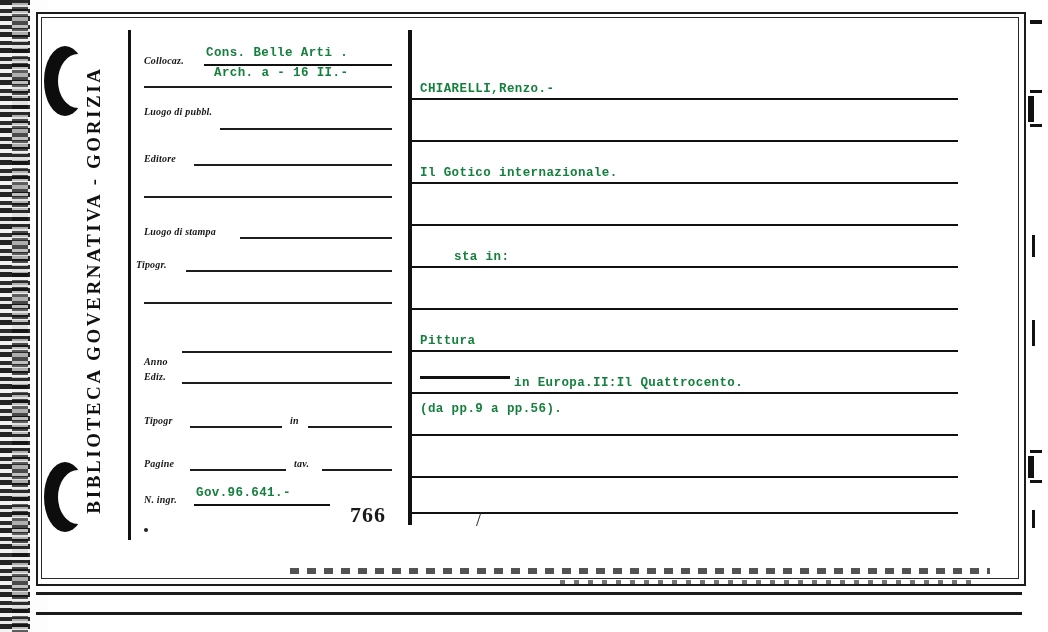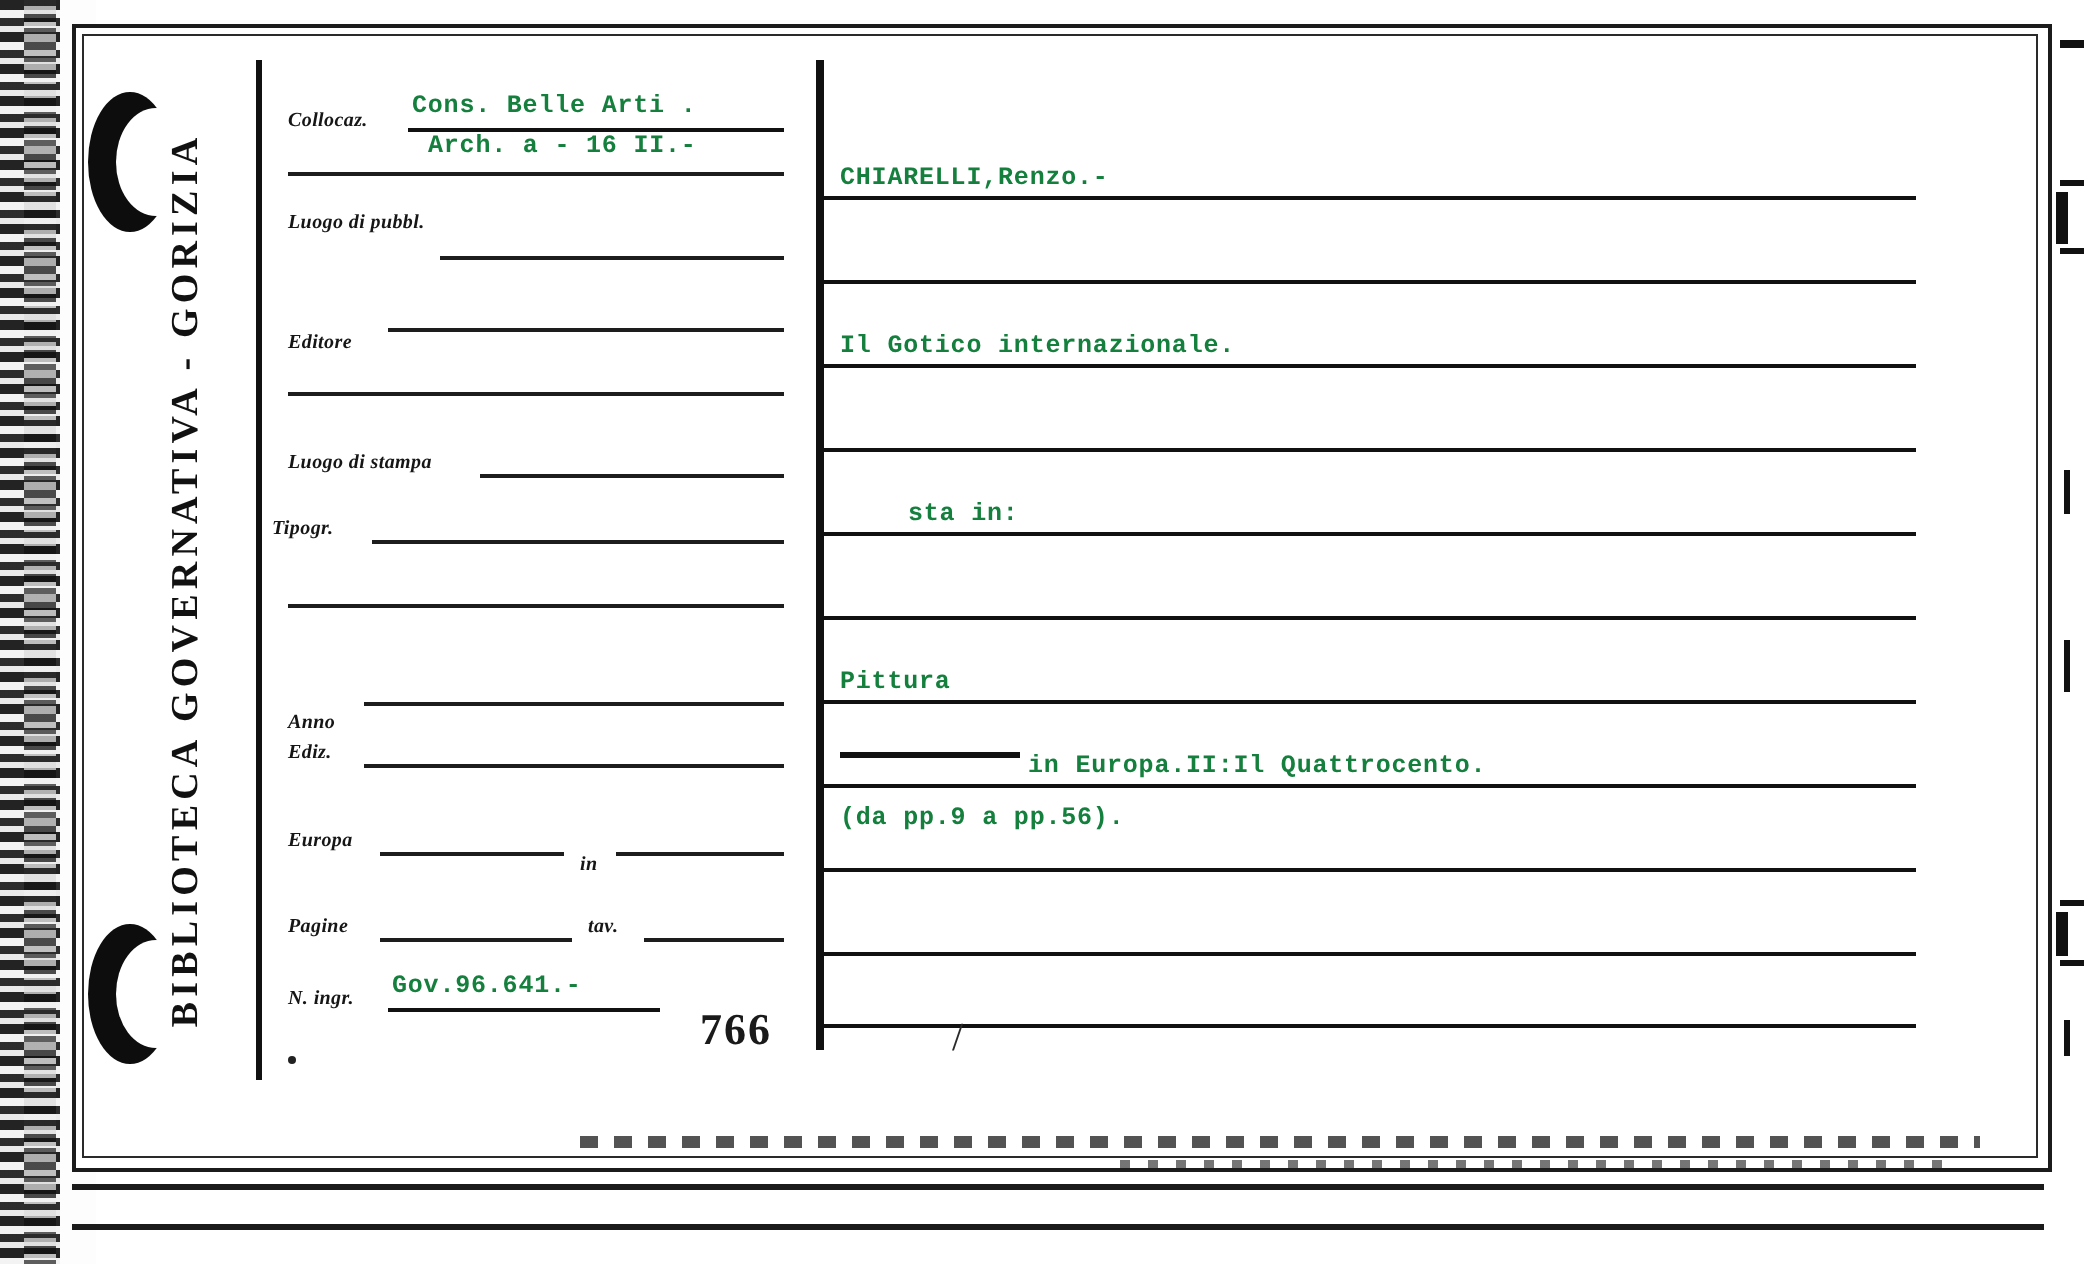--- a/index.html
+++ b/index.html
@@ -292,40 +292,40 @@
 
     <div class="flabel" style="left:16px; top:25px;">Collocaz.</div>
     <div class="typed" style="left:78px; top:16px;">Cons. Belle Arti .</div>
     <div class="underline-strong" style="left:76px; top:34px; width:188px;"></div>
     <div class="typed" style="left:86px; top:36px;">Arch. a - 16 II.-</div>
     <div class="lrule" style="left:16px; top:56px; width:248px;"></div>
 
     <div class="flabel" style="left:16px; top:76px;">Luogo di pubbl.</div>
     <div class="lrule" style="left:92px; top:98px; width:172px;"></div>
 
-    <div class="flabel" style="left:16px; top:136px;">Editore</div>
+    <div class="flabel" style="left:16px; top:123px;">Editore</div>
     <div class="lrule" style="left:66px; top:134px; width:198px;"></div>
     <div class="lrule" style="left:16px; top:166px; width:248px;"></div>
 
     <div class="flabel" style="left:16px; top:196px;">Luogo di stampa</div>
     <div class="lrule" style="left:112px; top:207px; width:152px;"></div>
 
     <div class="flabel" style="left:8px; top:229px;">Tipogr.</div>
     <div class="lrule" style="left:58px; top:240px; width:206px;"></div>
     <div class="lrule" style="left:16px; top:272px; width:248px;"></div>
 
     <div class="flabel" style="left:16px; top:326px;">Anno</div>
     <div class="lrule" style="left:54px; top:321px; width:210px;"></div>
 
     <div class="flabel" style="left:16px; top:341px;">Ediz.</div>
     <div class="lrule" style="left:54px; top:352px; width:210px;"></div>
 
-    <div class="flabel" style="left:16px; top:385px;">Europa</div>
+    <div class="flabel" style="left:16px; top:385px;">Tipogr</div>
     <div class="lrule" style="left:62px; top:396px; width:92px;"></div>
-    <div class="flabel" style="left:162px; top:385px;margin-top:12px;">in</div>
+    <div class="flabel" style="left:162px; top:385px;">in</div>
     <div class="lrule" style="left:180px; top:396px; width:84px;"></div>
 
     <div class="flabel" style="left:16px; top:428px;">Pagine</div>
     <div class="lrule" style="left:62px; top:439px; width:96px;"></div>
     <div class="flabel" style="left:166px; top:428px;">tav.</div>
     <div class="lrule" style="left:194px; top:439px; width:70px;"></div>
 
     <div class="flabel" style="left:16px; top:464px;">N. ingr.</div>
     <div class="typed" style="left:68px; top:456px;">Gov.96.641.-</div>
     <div class="underline-strong" style="left:66px; top:474px; width:136px;"></div>

